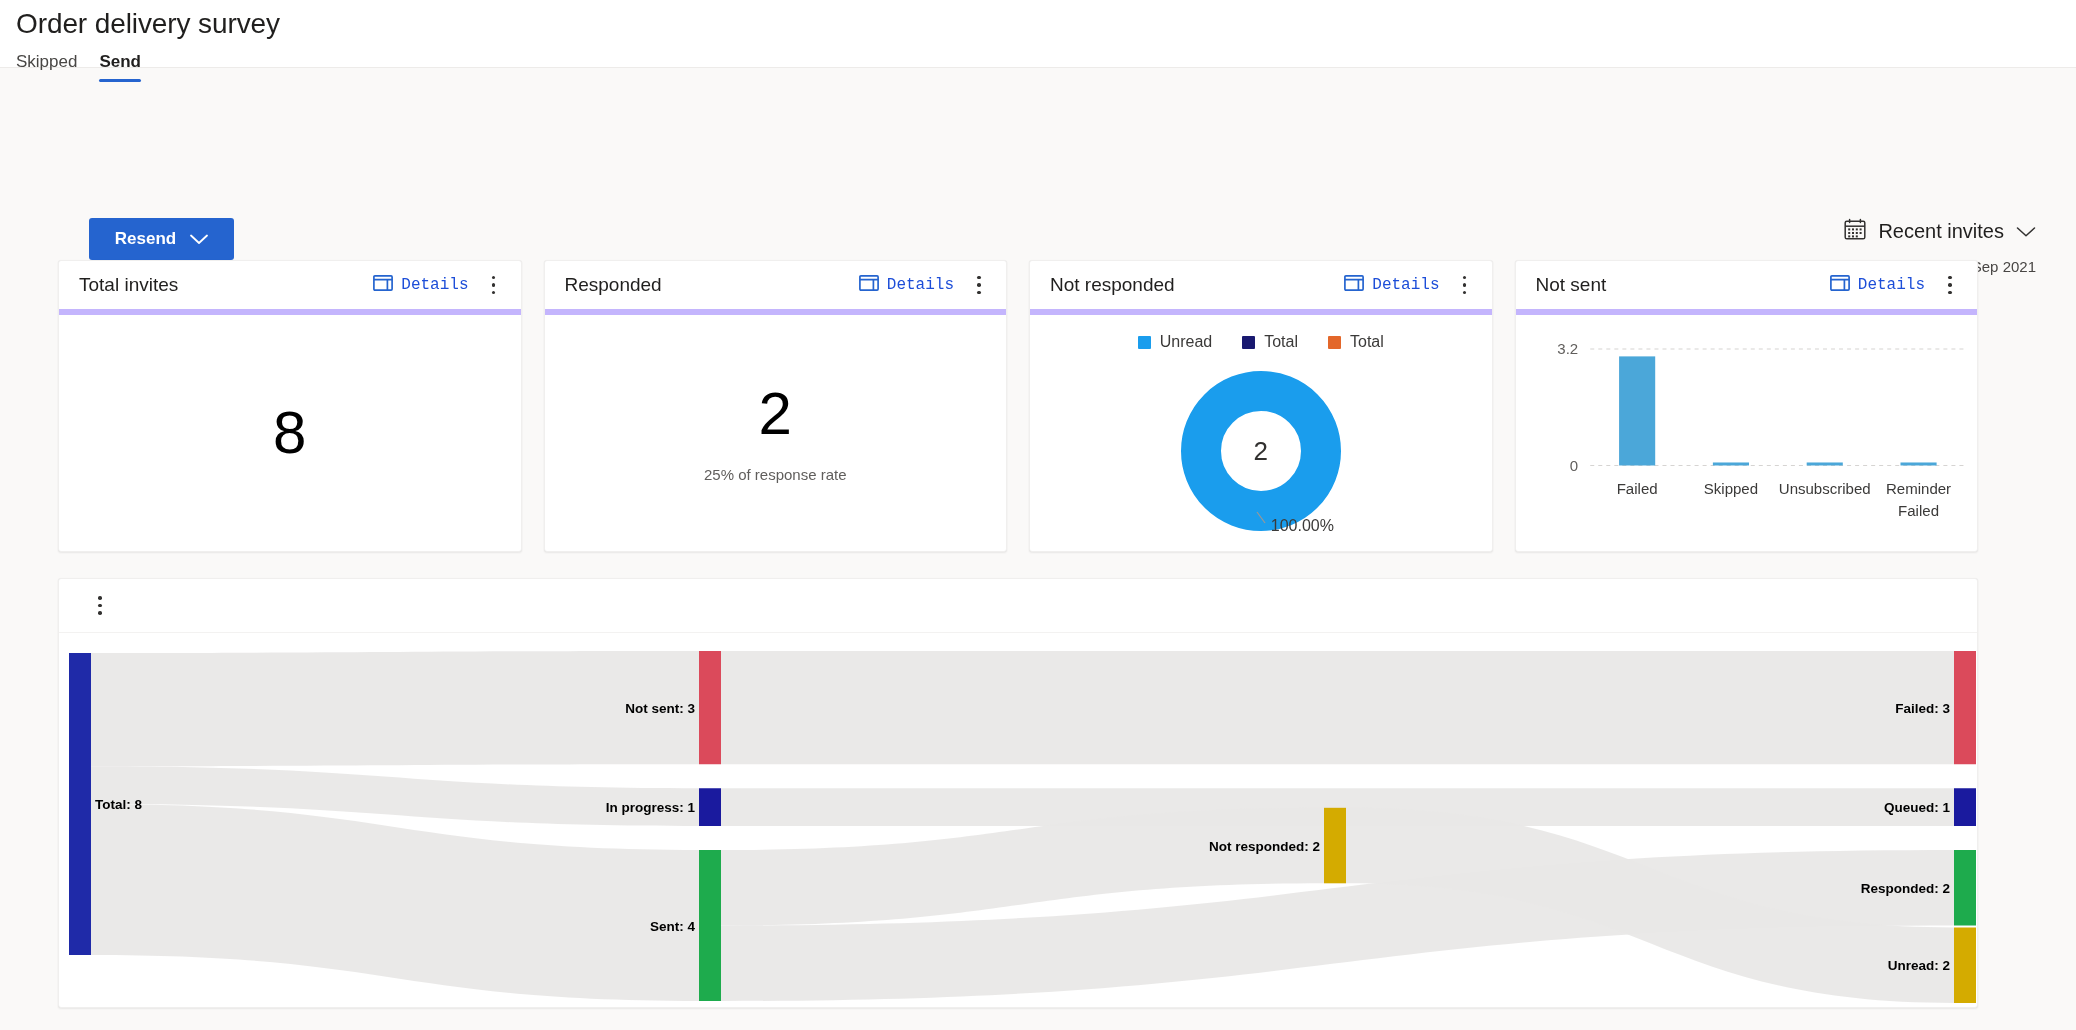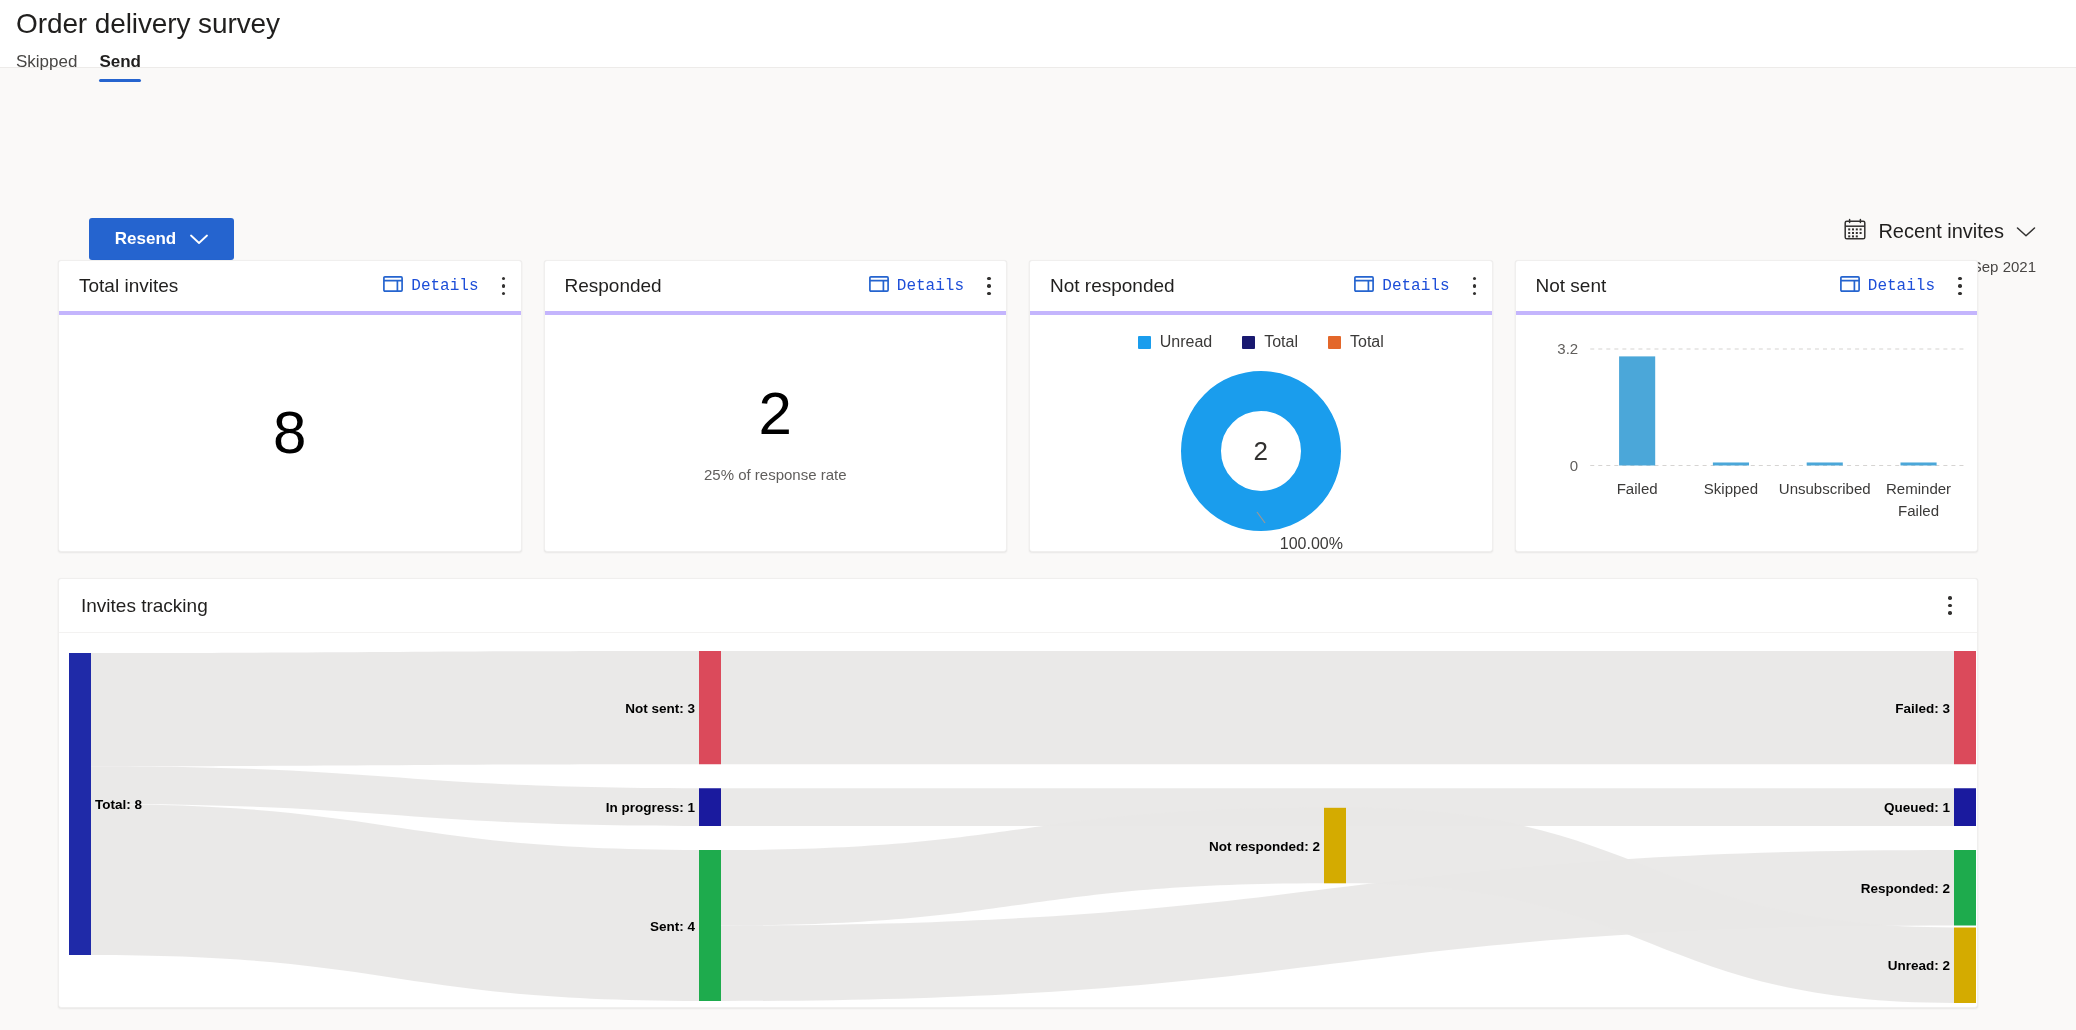--- a/index.html
+++ b/index.html
@@ -119,22 +119,22 @@
     box-shadow: 0 1px 2px rgba(0,0,0,0.07), 0 0 1px rgba(0,0,0,0.06);
     display: flex;
     flex-direction: column;
     overflow: hidden;
   }
   .kpi-head {
     height: 54px;
     flex: 0 0 54px;
     display: flex;
     align-items: center;
-    padding: 0 4px 0 20px;
-    border-bottom: 4px solid #c4b5fd;
+    padding: 0 14px 0 20px;
+    border-bottom: 6px solid #c4b5fd;
   }
   .kpi-title {
     font-size: 19px;
     color: #201f1e;
     flex: 1 1 auto;
     white-space: nowrap;
   }
   .details-btn {
     display: flex;
     align-items: center;
@@ -216,22 +216,22 @@
     inset: 0;
     display: flex;
     align-items: center;
     justify-content: center;
     font-size: 26px;
     color: #323130;
   }
   .donut-pct {
     position: absolute;
     left: 50%;
-    top: 220px;
-    margin-left: 19px;
+    top: 202px;
+    margin-left: 10px;
     font-size: 16px;
     color: #3b3a39;
     white-space: nowrap;
   }
 
   
   .barchart {
     position: absolute;
     inset: 0;
   }
@@ -475,21 +475,20 @@
           <rect x="383.25" y="147" width="36" height="3" fill="#4ba7d9"></rect>
           <text x="401.25" y="178" text-anchor="middle" class="bc-cat">Reminder</text>
           <text x="401.25" y="200" text-anchor="middle" class="bc-cat">Failed</text>
         </svg>
     </div>
   </div>
 </div>
 
 <div id="sankey-panel">
   <div id="sankey-head">
-    <div id="sankey-title">Invites tracking</div>
     <div class="kebab">
         <i></i>
         <i></i>
         <i></i>
       </div>
   </div>
   <div id="sankey-body">
     <svg id="sankey-svg" viewBox="0 0 1918 374" preserveAspectRatio="none">
         <path d="M32,20 C336,20 336,18 640,18 L640,131.25 C336,131.25 336,133.25 32,133.25 Z" fill="#e9e8e7" fill-opacity="0.95"></path>
         <path d="M32,133.25 C336,133.25 336,155.25 640,155.25 L640,193 C336,193 336,171 32,171 Z" fill="#e9e8e7" fill-opacity="0.95"></path>

